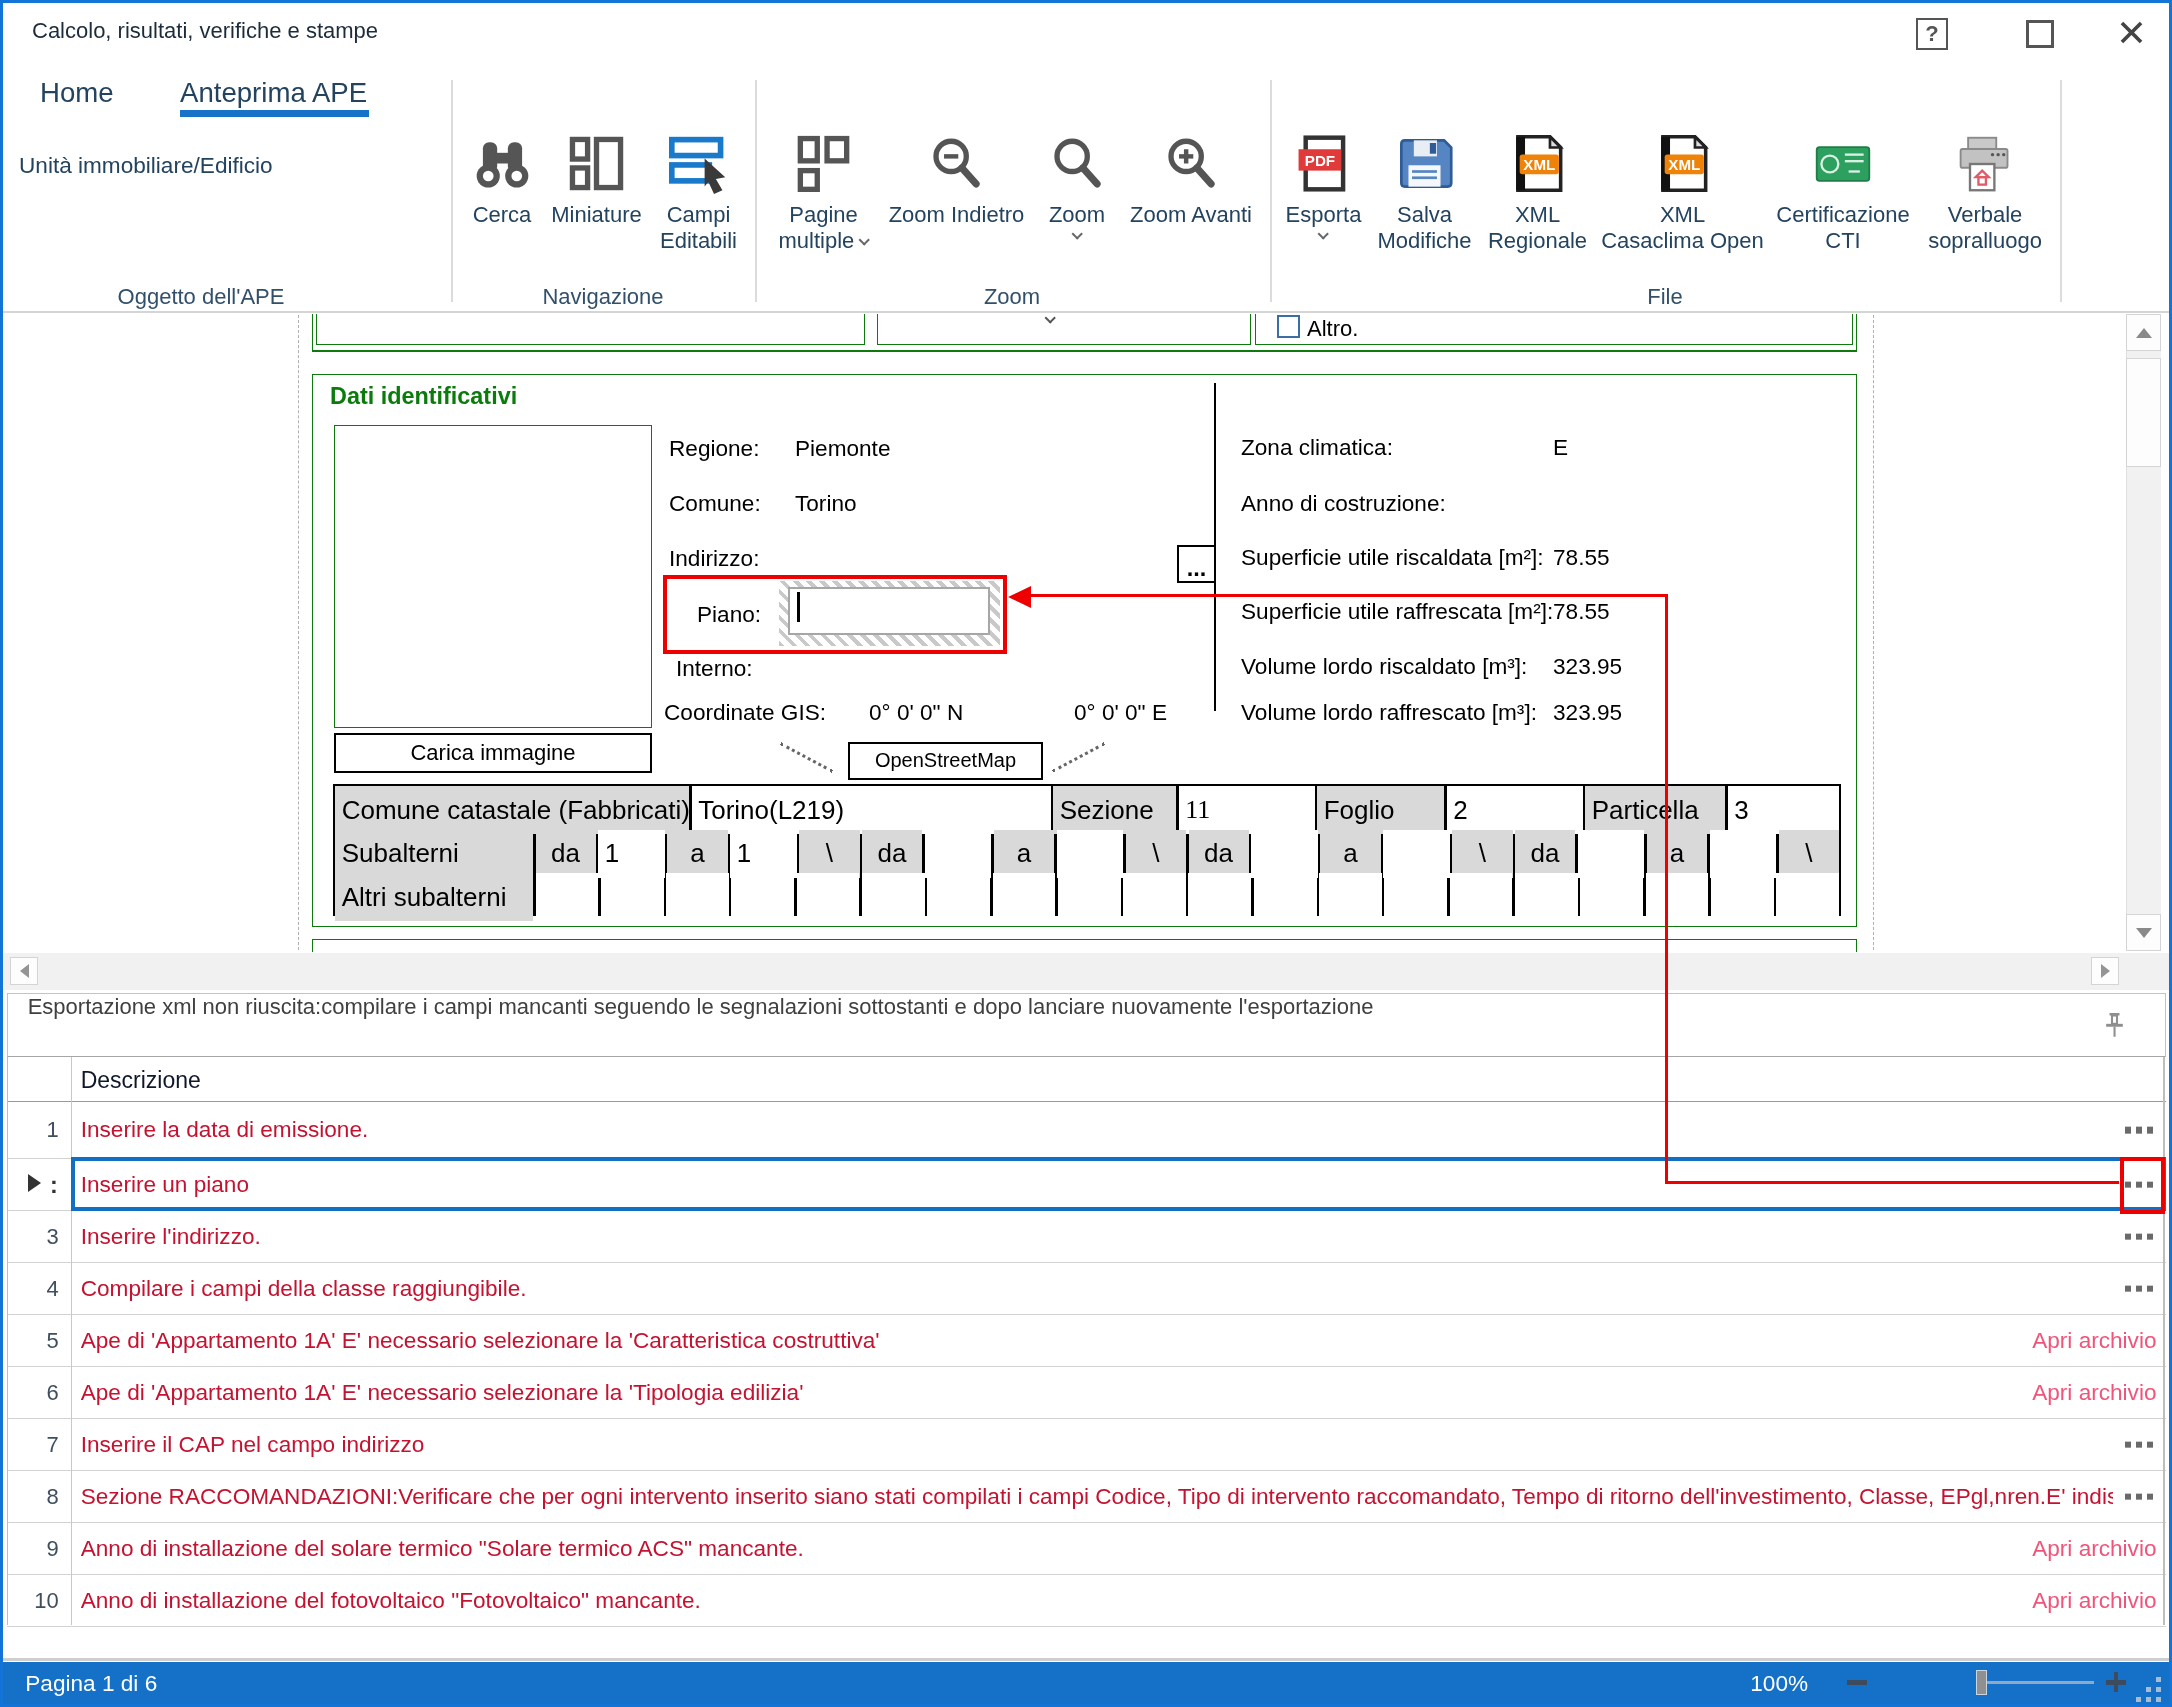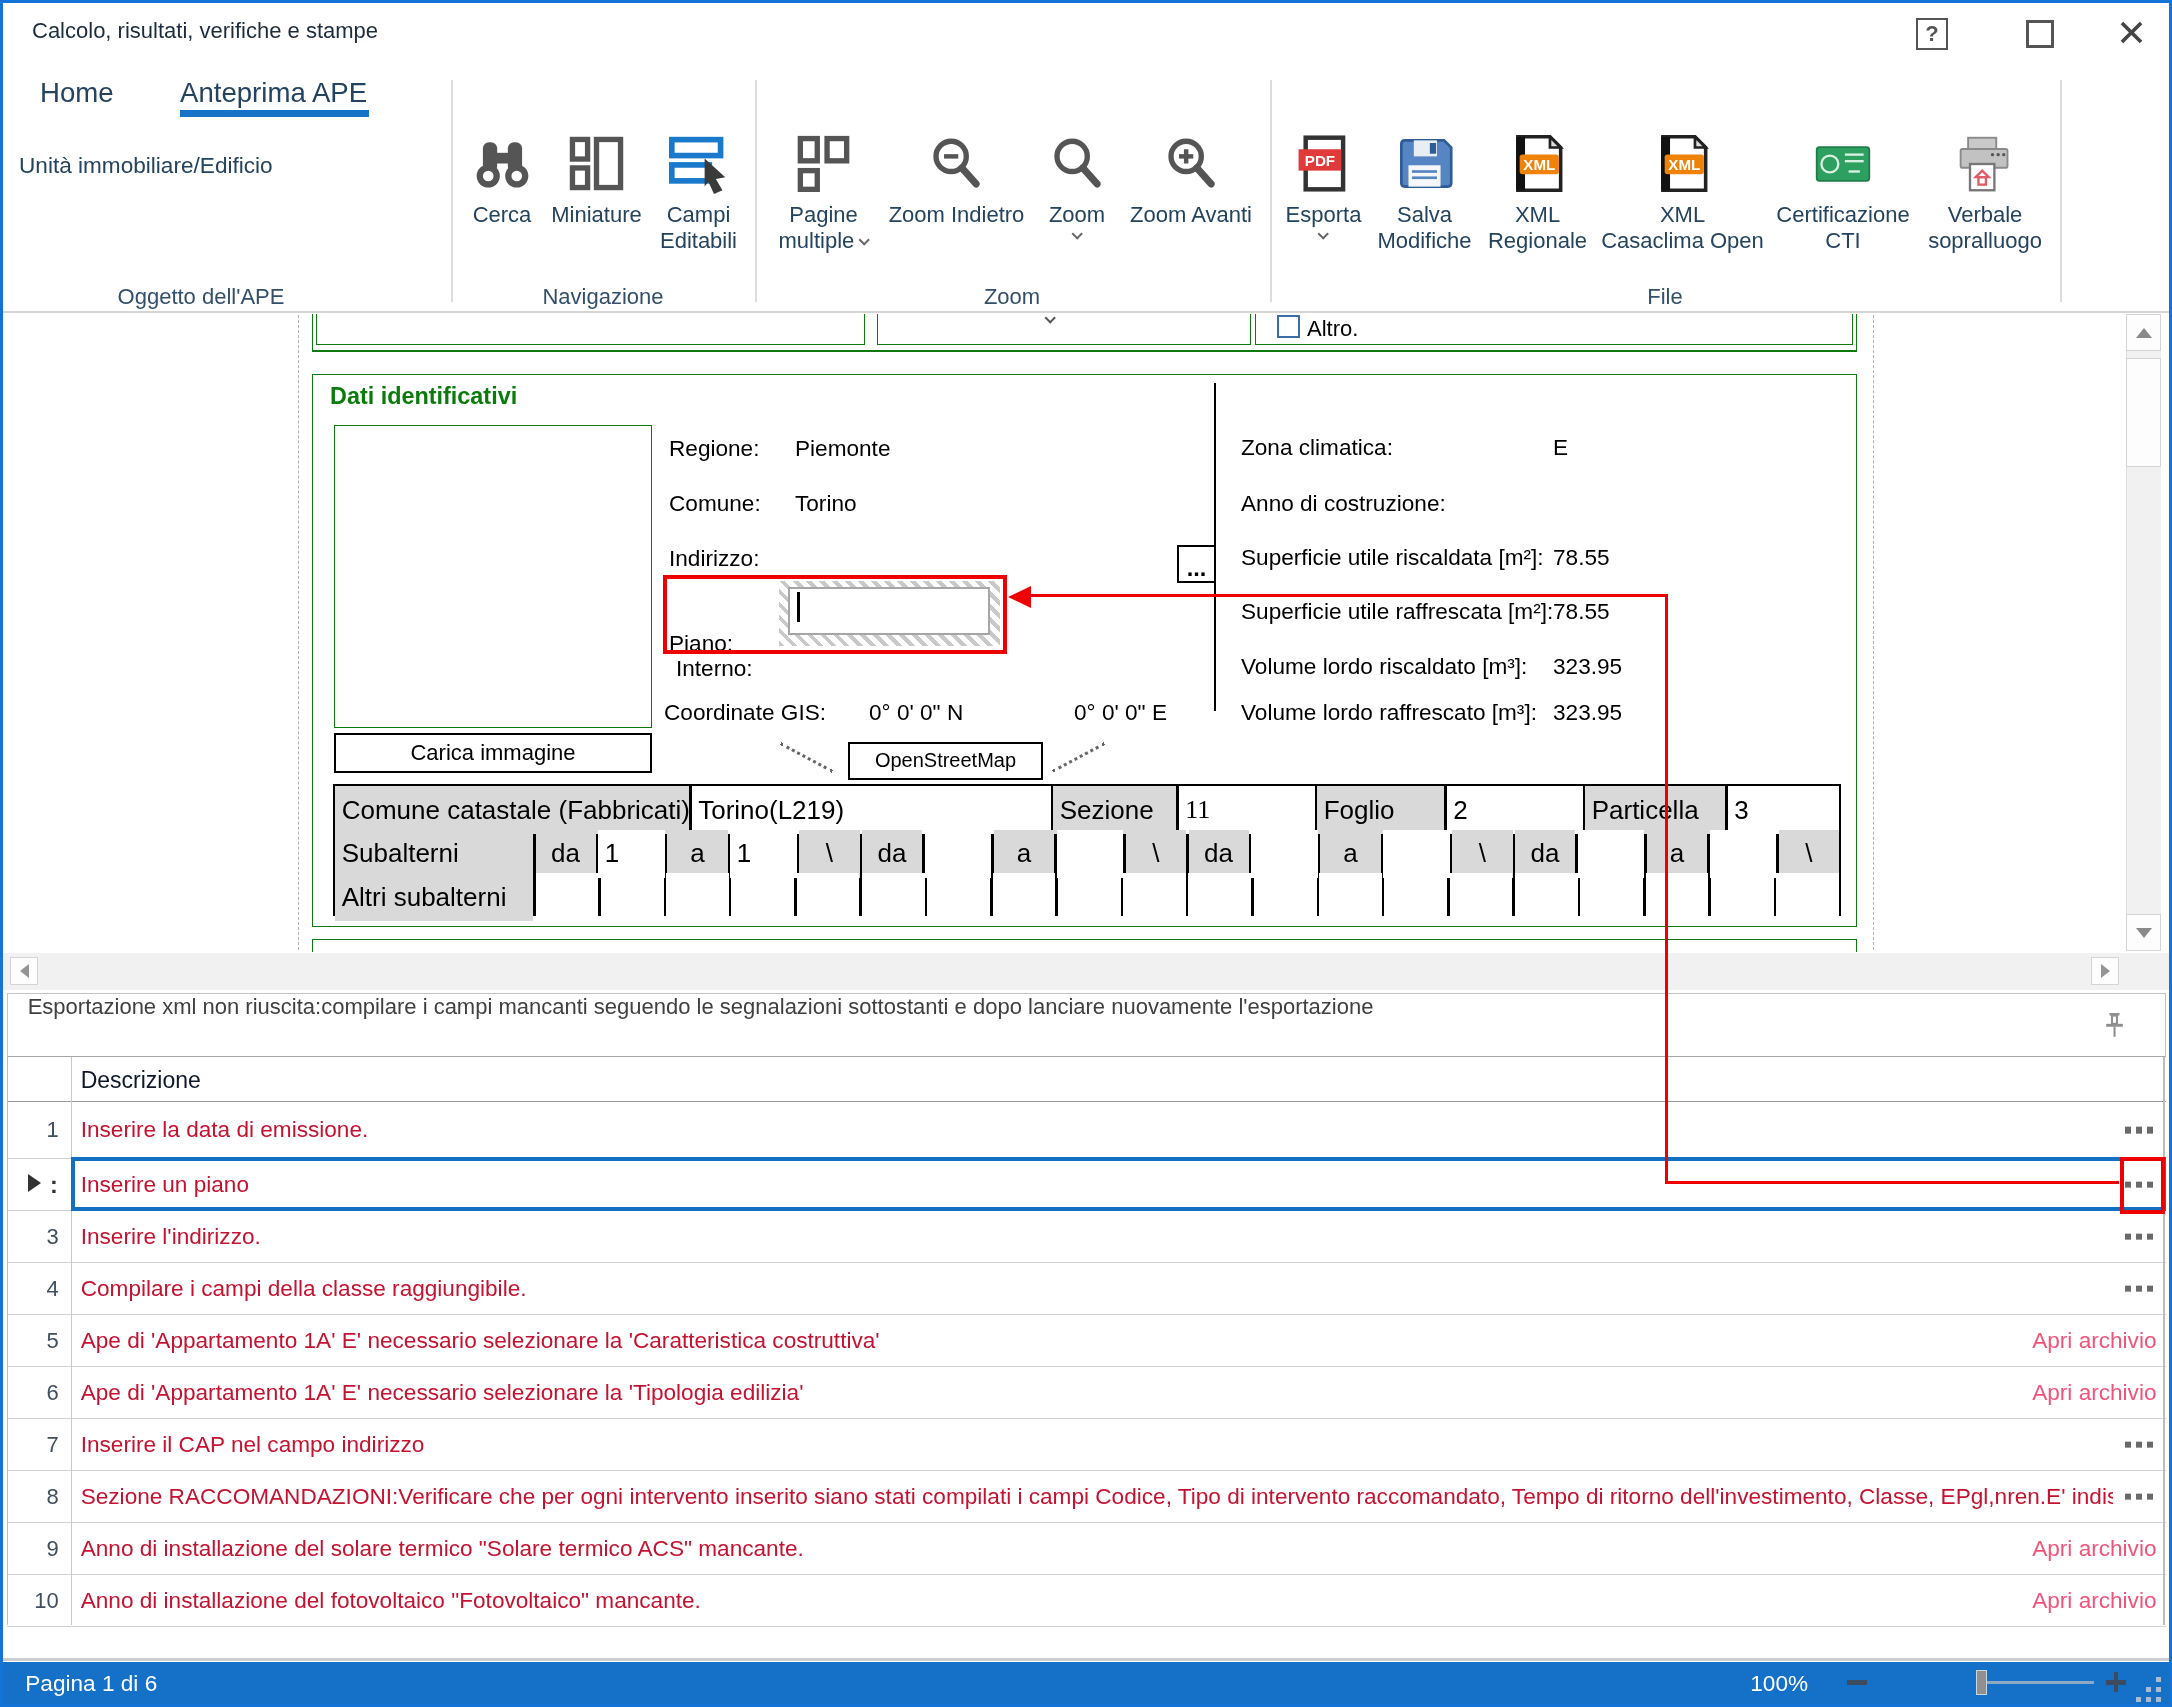--- a/index.html
+++ b/index.html
@@ -292,21 +292,21 @@
   <div class="gtitle">Dati identificativi</div>
 
   <div class="greenbox" style="left:334px; top:425px; width:318px; height:303px;"></div>
   <div class="blackbtn" style="left:334px; top:733px; width:318px; height:40px; font-size:22px; line-height:35px;">Carica immagine</div>
 
   <div class="flabel" style="left:669px; top:436px;">Regione:</div>
   <div class="fvalue" style="left:795px; top:436px;">Piemonte</div>
   <div class="flabel" style="left:669px; top:491px;">Comune:</div>
   <div class="fvalue" style="left:795px; top:491px;">Torino</div>
   <div class="flabel" style="left:669px; top:546px;">Indirizzo:</div>
-  <div class="flabel" style="left:669px; top:602px;margin-top:29px;">Piano:</div>
+  <div class="flabel" style="left:697px; top:602px;">Piano:</div>
   <div class="flabel" style="left:669px; top:656px;margin-left:7px;">Interno:</div>
   <div class="flabel" style="left:664px; top:700px;">Coordinate GIS:</div>
   <div class="fvalue" style="left:869px; top:700px;">0° 0' 0" N</div>
   <div class="fvalue" style="left:1074px; top:700px;">0° 0' 0" E</div>
 
   <div class="hatch"></div>
   <div class="pianoinput"></div>
   <div class="cursor"></div>
 
   <div class="blackbtn" style="left:1177px; top:545px; width:39px; height:38px; font-size:23.4px; font-weight:bold; line-height:43px;">...</div>

